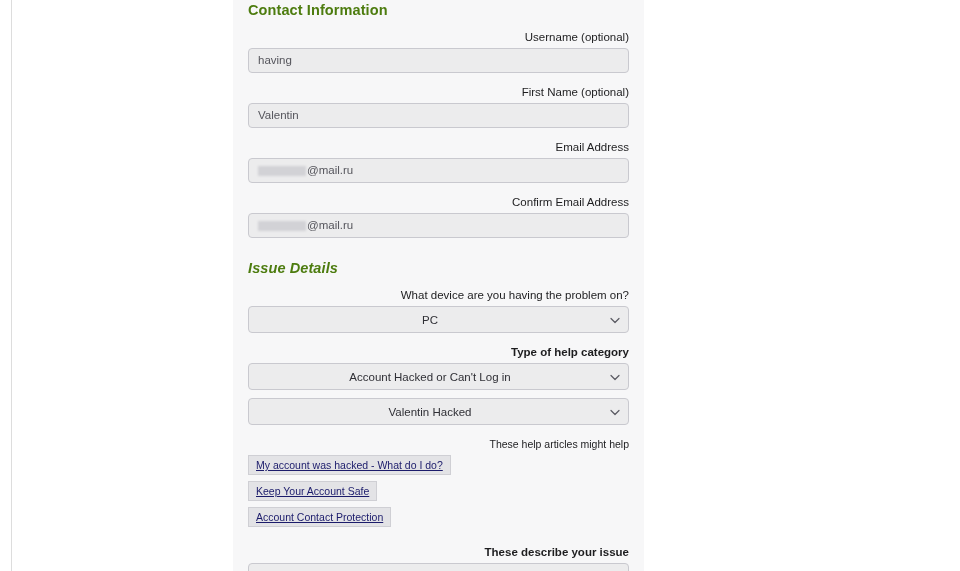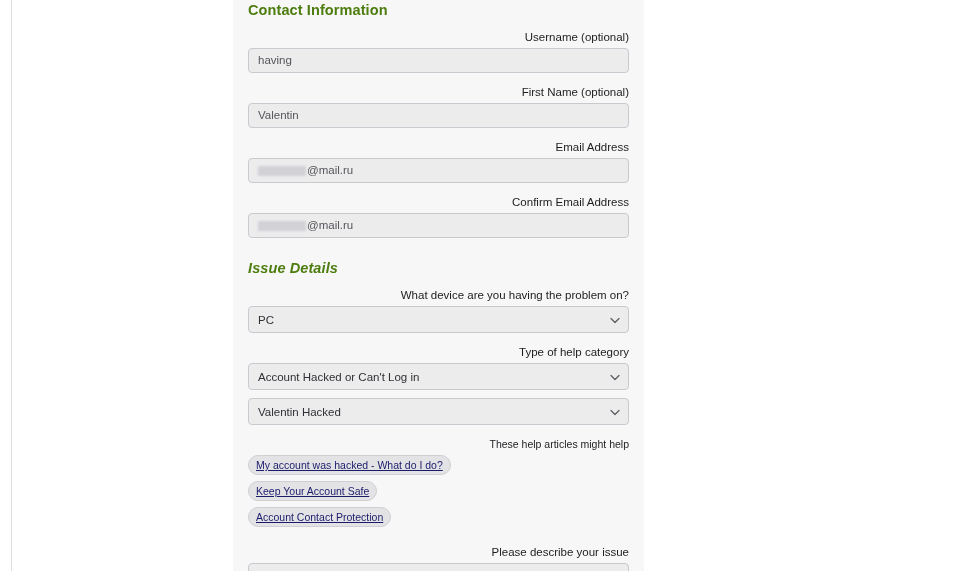--- a/index.html
+++ b/index.html
@@ -58,21 +58,21 @@
     font-style: italic;
   }
   .field-label {
     font-size: 11.5px;
     color: #1d1d1f;
     margin: 13px 0 5px 0;
     font-weight: 400;
     text-align: right;
   }
   .field-label.bold {
-    font-weight: normal;
+    font-weight: bold;
   }
   .field-label.small {
     font-size: 10.5px;
     margin-bottom: 4px;
   }
   .text-input {
     width: 100%;
     box-sizing: border-box;
     height: 25px;
     border: 1px solid #c9c9cf;
@@ -104,20 +104,21 @@
     height: 27px;
     border: 1px solid #c9c9cf;
     border-radius: 4px;
     background: #ececed;
     font-size: 11.5px;
     color: #303036;
     padding: 0 26px 0 9px;
     display: flex;
     align-items: center;
     margin-bottom: 0;
+    justify-content: center;
   }
   .select-input + .select-input {
     margin-top: 8px;
   }
   .chev {
     position: absolute;
     right: 9px;
     top: 50%;
     transform: translateY(-50%);
     width: 9px;
@@ -126,21 +127,21 @@
   }
   .chev svg { display: block; }
 
   .help-links {
     margin-top: 5px;
   }
   .help-link {
     display: inline-block;
     background: #e3e3e6;
     border: 1px solid #cfcfd4;
-    border-radius: 10px;
+    border-radius: 0;
     font-size: 10.5px;
     color: #1b1b6b;
     text-decoration: underline;
     padding: 3px 7px 3px 7px;
     margin-bottom: 6px;
     line-height: 12px;
     cursor: pointer;
   }
   .help-link-row { display: block; }
 
@@ -228,19 +229,19 @@
         <a class="help-link">My account was hacked - What do I do?</a>
       </div>
       <div class="help-link-row">
         <a class="help-link">Keep Your Account Safe</a>
       </div>
       <div class="help-link-row">
         <a class="help-link">Account Contact Protection</a>
       </div>
     </div>
 
-    <div class="field-label bold">Please describe your issue</div>
+    <div class="field-label bold">These describe your issue</div>
     <div class="textarea-input">Please describe the issue that you are facing. Include any relevant information like where the issue is occurring or the error message.</div>
 
   </div>
 
   <div class="right-blank"></div>
 </div>
 
 </body></html>

